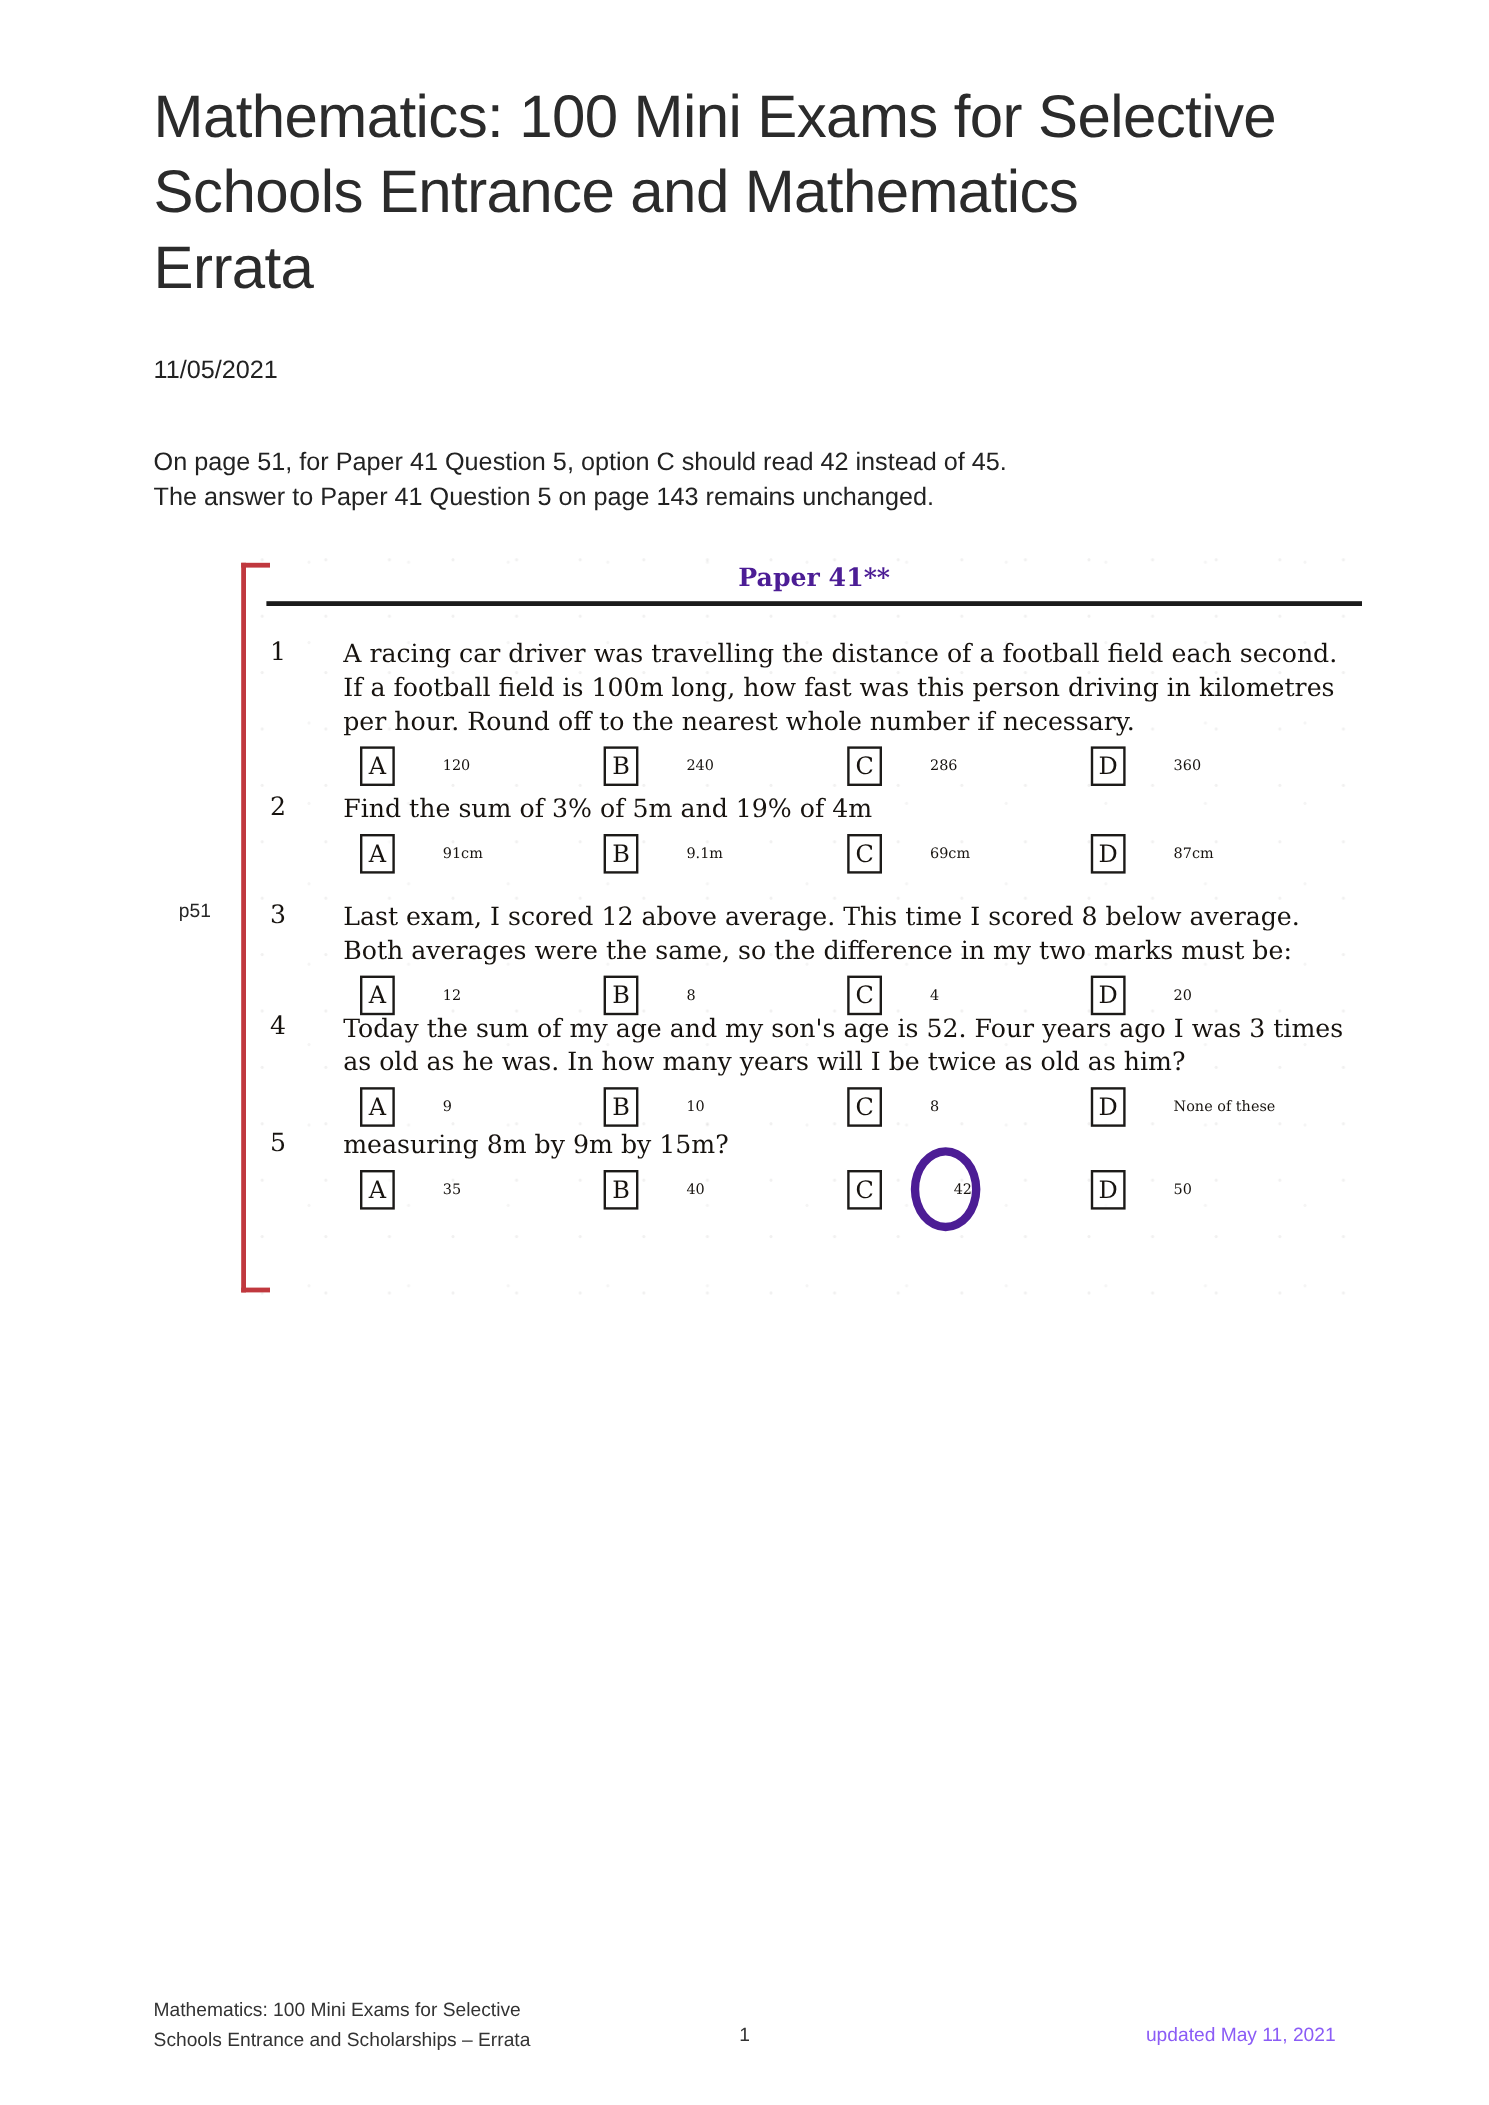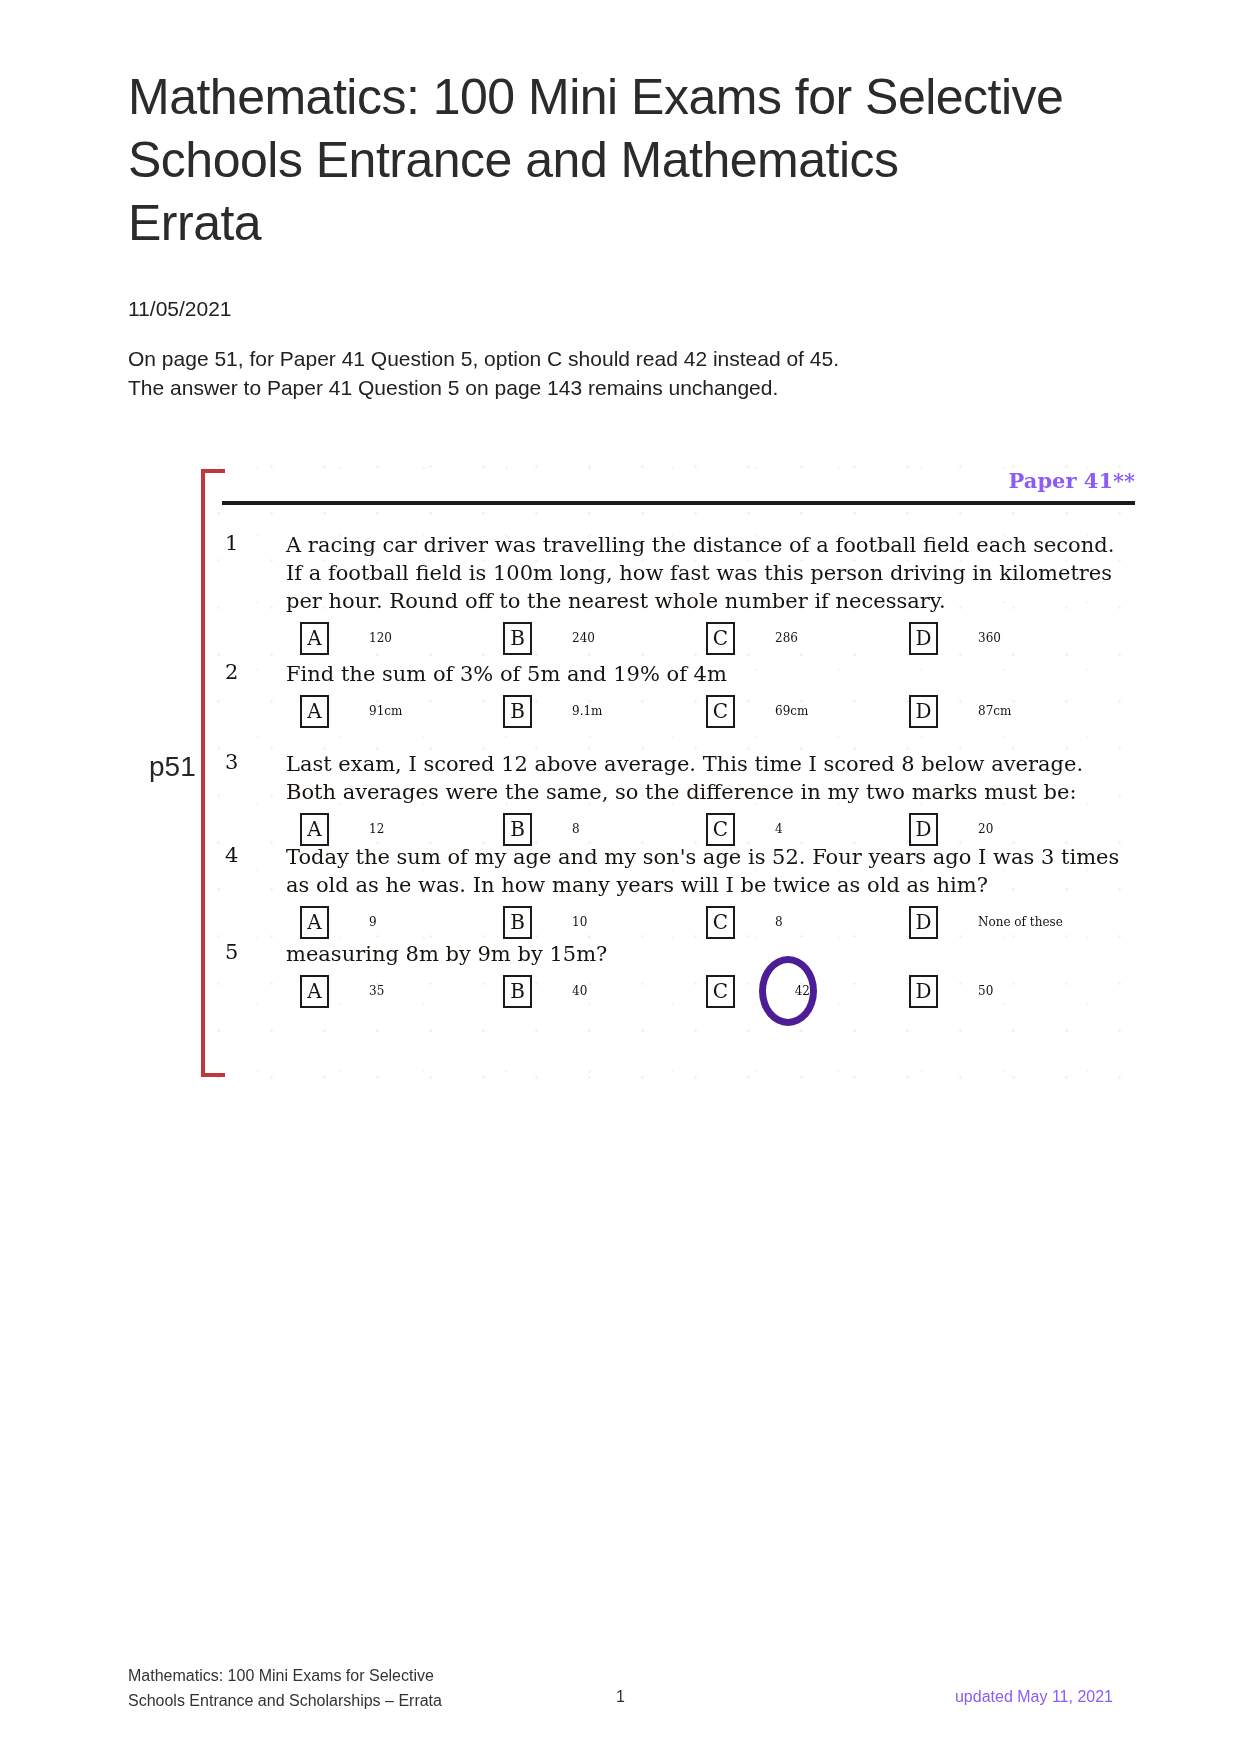--- a/index.html
+++ b/index.html
@@ -7,40 +7,40 @@
     width:1241px;height:1754px;position:relative;background:#ffffff;
     font-family:"Liberation Sans",sans-serif;color:#1f1f1f;overflow:hidden;
   }
   
   .doc-title{
     position:absolute;left:128px;top:66px;width:980px;
     font-size:50px;line-height:63px;font-weight:300;color:#2b2b2b;
     letter-spacing:-0.5px;
   }
   .doc-date{position:absolute;left:128px;top:297px;font-size:21px;color:#222;text-align:center;}
-  .doc-intro{position:absolute;left:128px;top:344px;font-size:21px;line-height:29px;color:#222;}
+  .doc-intro{position:absolute;left:128px;top:371px;font-size:21px;line-height:29px;color:#222;}
   
   .scan-noise{
     position:absolute;left:185px;top:430px;width:980px;height:650px;
     background-image:
       radial-gradient(circle, rgba(60,55,50,0.07) 1px, transparent 1.6px),
       radial-gradient(circle, rgba(60,55,50,0.05) 1px, transparent 1.6px);
     background-size:53px 47px, 83px 67px;
     background-position:7px 13px, 31px 5px;
     pointer-events:none;
   }
   .redact-bracket{
     position:absolute;left:201px;top:469px;width:20px;height:600px;
     border-left:4px solid #c0383e;border-top:4px solid #c0383e;border-bottom:4px solid #c0383e;
   }
-  .page-ref{position:absolute;left:149px;top:751px;font-size:28px;color:#262626;}
+  .page-ref{position:absolute;left:149px;top:751px;font-size:16px;color:#262626;}
   .scan{font-family:"DejaVu Serif",serif;color:#17130f;}
   .scan-header{
-    position:absolute;left:222px;top:468px;width:913px;text-align:right;
-    font-family:"DejaVu Serif",serif;font-weight:bold;font-size:21px;color:#8b5cf6;
+    position:absolute;left:222px;top:468px;width:913px;text-align:center;
+    font-family:"DejaVu Serif",serif;font-weight:bold;font-size:21px;color:#4c1d95;
   }
   .scan-rule{position:absolute;left:222px;top:501px;width:913px;height:4px;background:#1b1b1b;}
   .questions{position:absolute;left:222px;top:0;width:913px;}
   .question{position:absolute;left:0;display:flex;width:913px;}
   .q1{top:531px;} .q2{top:660px;} .q3{top:750px;} .q4{top:843px;} .q5{top:940px;}
   .q-num{width:61px;flex:0 0 61px;font-size:21px;padding-left:3px;}
   .q-body{flex:1;}
   .q-line{font-size:21px;line-height:28px;white-space:nowrap;}
   .options{display:flex;align-items:center;margin-top:4px;padding-left:14px;height:38px;}
   .option{width:203px;flex:0 0 203px;display:flex;align-items:center;}

